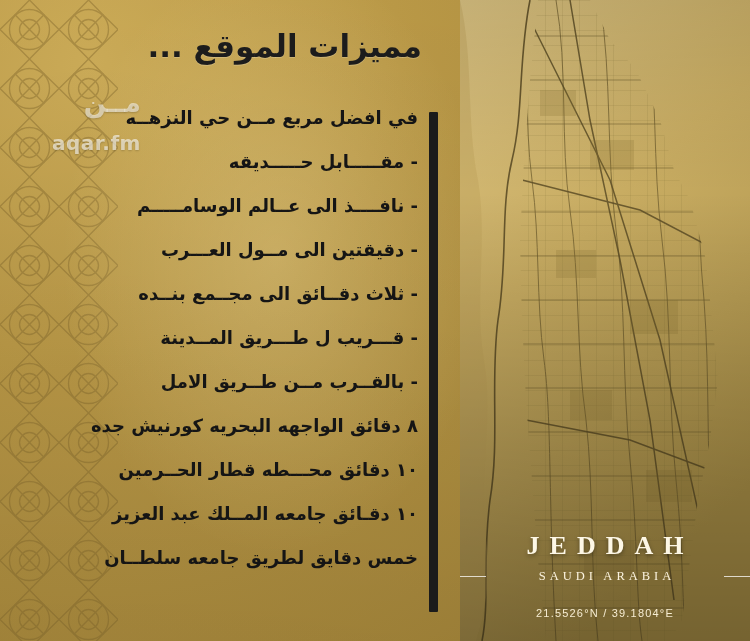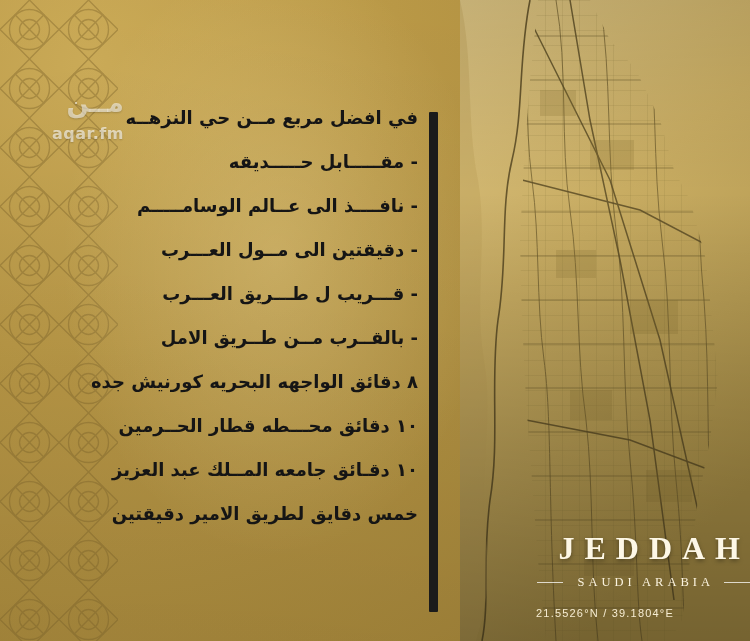--- a/index.html
+++ b/index.html
@@ -99,23 +99,23 @@
     top: 88px;
     color: rgba(255,255,255,.55);
     font-size: 26px;
     font-weight: 700;
     direction: rtl;
     text-shadow: 0 1px 2px rgba(0,0,0,.18);
     pointer-events: none;
   }
   .watermark .sub {
     display:block;
-    font-size: 16px;
+    font-size: 20px;
     letter-spacing: .5px;
-    margin-top: 6px;
+    margin-top: 13px;
     direction: ltr;
     text-align: left;
     color: rgba(255,255,255,.6);
   }
 
   
   .right-panel {
     position: absolute;
     left: 460px;
     top: 0;
@@ -132,34 +132,33 @@
   }
   .city-block {
     position: absolute;
     left: 0;
     right: 0;
     bottom: 22px;
     text-align: center;
     color: #fdf7e6;
   }
   .city-name {
-    font-size: 32px;
+    font-size: 26px;
     letter-spacing: 10px;
     font-weight: 700;
     text-indent: 10px;
     font-family: "Liberation Serif", "DejaVu Serif", serif;
     text-shadow: 0 2px 4px rgba(0,0,0,.35);
-    text-align: right;
   }
   .city-rule {
     display: flex;
     align-items: center;
-    justify-content: flex-end;
+    justify-content: space-between;
     gap: 10px;
-    margin: 8px 0 17px;
+    margin: 8px 0 23px;
   }
   .city-rule .line {
     width: 26px; height: 1px; background: rgba(255,255,255,.75);
   }
   .city-sub {
     font-size: 12.5px;
     letter-spacing: 4px;
     text-indent: 4px;
     font-family: "Liberation Serif", "DejaVu Serif", serif;
     color: #fbf3df;
@@ -192,39 +191,41 @@
               <path d="M0 29.5 L15 14.7 M59 29.5 L44 14.7 M0 29.5 L15 44.2 M59 29.5 L44 44.2"></path>
             </g>
           </pattern>
         </defs>
         <rect width="118" height="641" fill="url(#arab)"></rect>
       </svg>
     </div>
 
     <div class="gold-vignette"></div>
 
+    <div class="title">مميزات الموقع ...</div>
 
     <div class="list-bar"></div>
 
     <div class="watermark">
       <span>مــن</span>
       <span class="sub">aqar.fm</span>
     </div>
 
     <ul class="feature-list">
       <li>في افضل مربع مــن حي النزهــه</li>
       <li>- مقـــــابل حـــــديقه</li>
       <li>- نافــــذ الى عــالم الوسامـــــم</li>
       <li>- دقيقتين  الى مــول العـــرب</li>
-      <li>- قـــريب ل طـــريق العـــرب</li>
+      <li>- ثلاث دقــائق الى مجــمع بنــده</li>
+      <li>- قـــريب ل طـــريق المــدينة</li>
       <li>- بالقــرب مــن طــريق الامل</li>
       <li>٨ دقائق الواجهه البحريه كورنيش جده</li>
       <li>١٠ دقائق محـــطه قطار الحــرمين</li>
       <li>١٠ دقـائق جامعه المــلك عبد العزيز</li>
-      <li>خمس دقايق لطريق الامير دقيقتين</li>
+      <li>خمس دقايق لطريق جامعه سلطــان</li>
     </ul>
   </div>
 
   <div class="right-panel">
     <svg class="map-svg" width="290" height="641" viewBox="0 0 290 641" xmlns="http://www.w3.org/2000/svg" aria-hidden="true">
       <defs>
         <linearGradient id="mapbg" x1="0" y1="0" x2="0.4" y2="1">
           <stop offset="0%" stop-color="#dcc483"></stop>
           <stop offset="45%" stop-color="#c8ac62"></stop>
           <stop offset="100%" stop-color="#a88e46"></stop>

